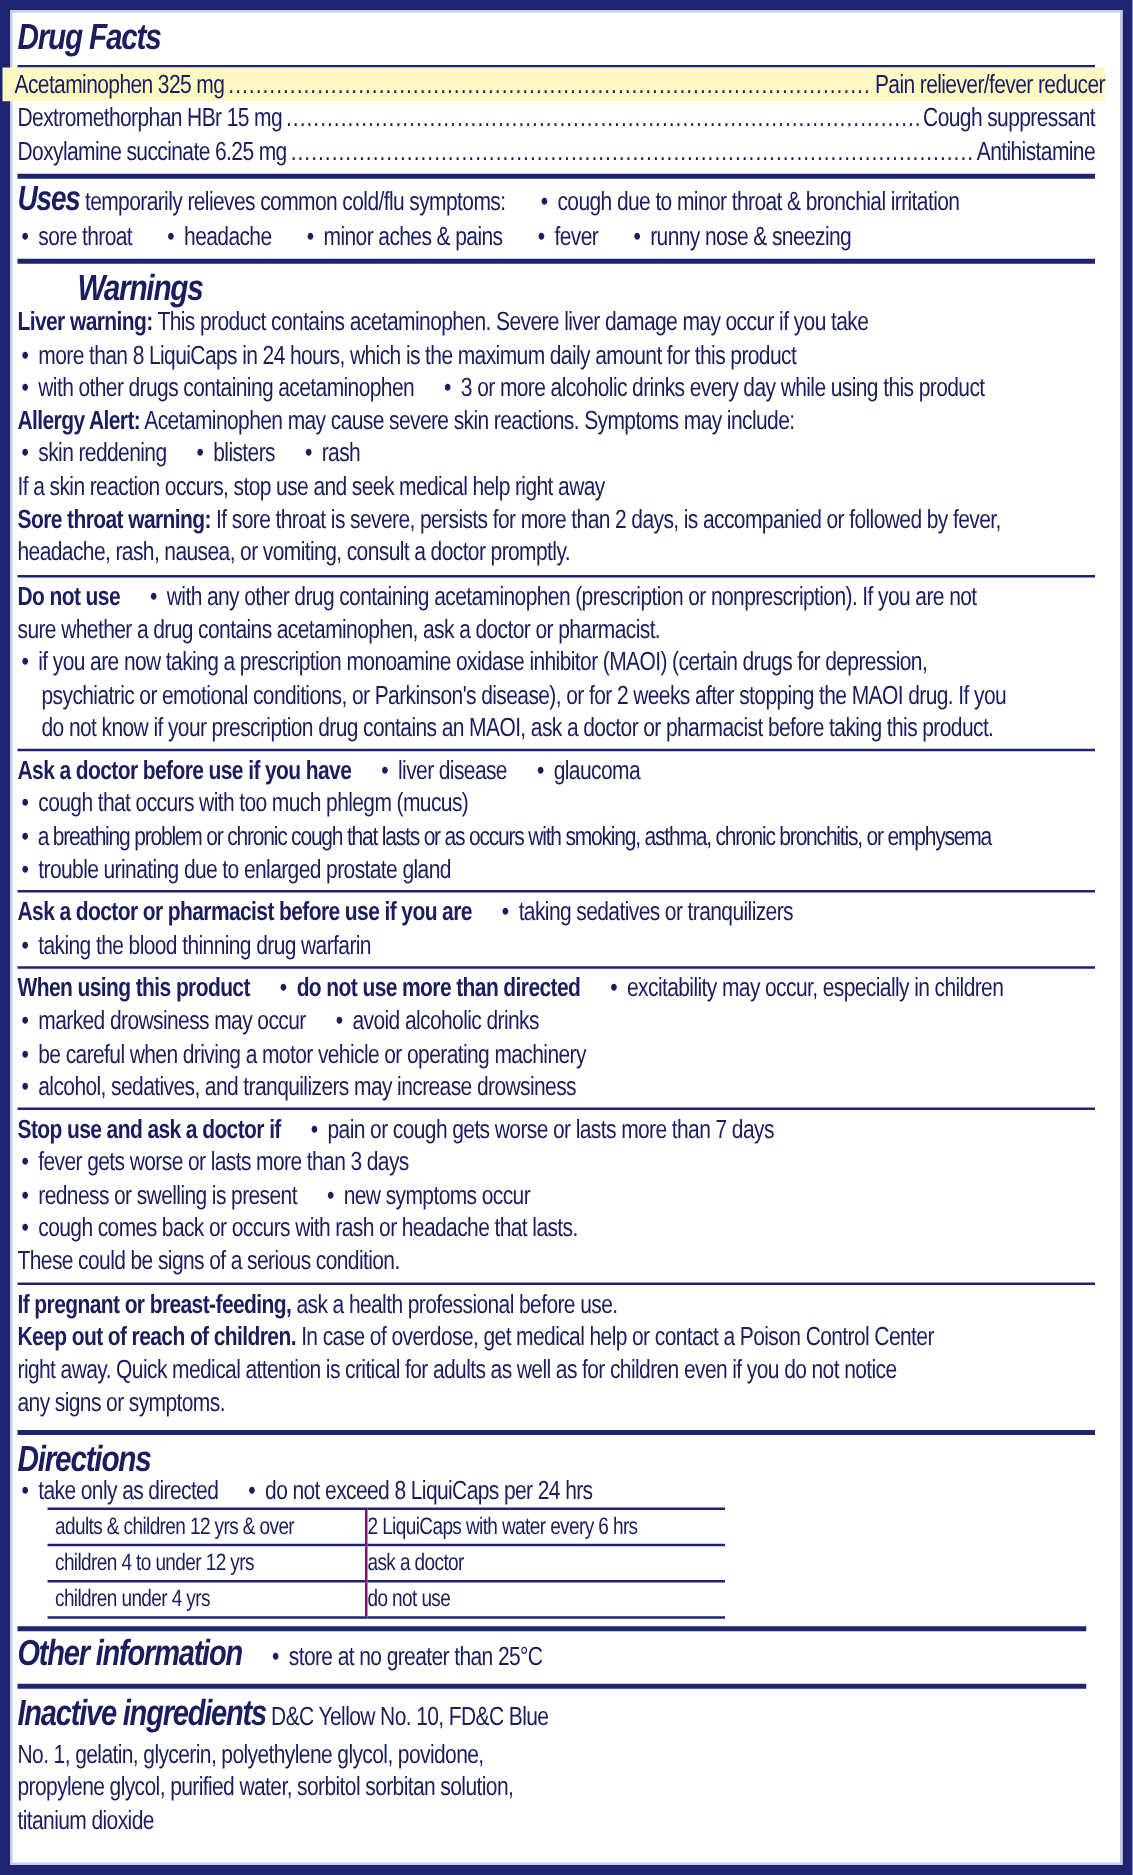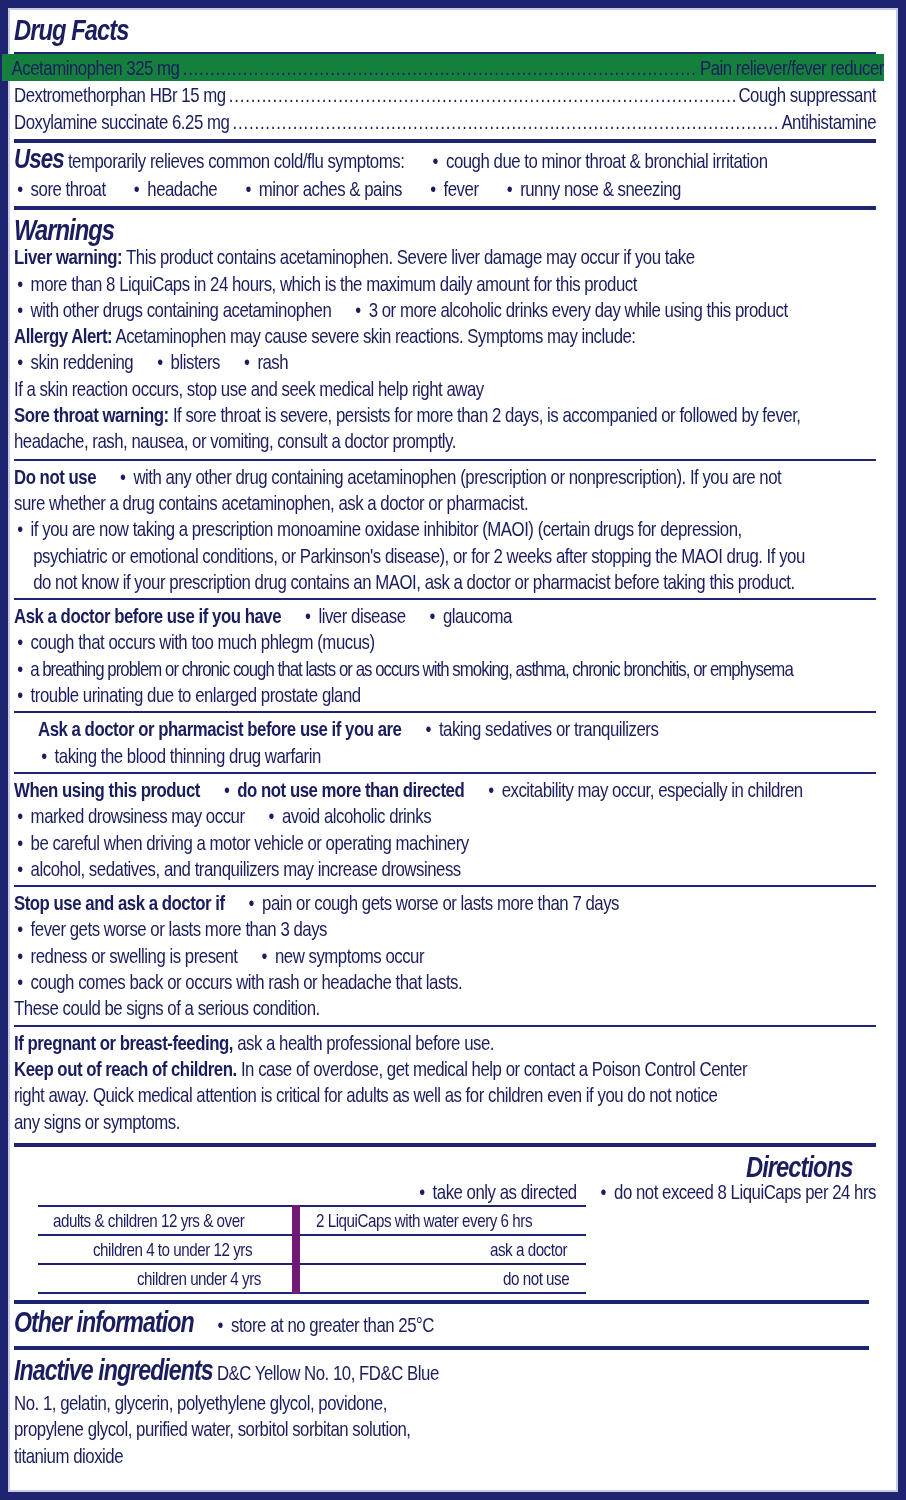--- a/index.html
+++ b/index.html
@@ -21,28 +21,28 @@
   .rule-thin { height: 2px; background: #1f2470; margin: 0; }
   .rule-thick { height: 4px; background: #1f2470; margin: 0; }
   .line { font-size: 21px; line-height: 26.3px; white-space: nowrap; letter-spacing: -0.6px; transform: scaleX(0.80); transform-origin: left center; width: 125%; }
   .line b { font-weight: bold; }
   .bullet { display: inline-block; margin: 0 10px 0 4px; }
   .gap { display: inline-block; width: 26px; }
   .ai-row { position: relative; height: 27px; }
   .ai-row .inner-row { position: absolute; left: 0; top: 0; width: 125%; transform: scaleX(0.80); transform-origin: left center; display: flex; font-size: 21px; line-height: 27px; letter-spacing: -0.6px; white-space: nowrap; }
   .dots { flex: 1; overflow: hidden; margin: 0 4px; }
   .dots::before { content: "........................................................................................................................................................................................................................................................................................................"; letter-spacing: 1px; }
-  .hl { background: #15803d; margin-left: -12px; margin-right: -8px; padding-left: 12px; padding-right: 8px; }
+  .hl { background: #fef9c3; margin-left: -12px; margin-right: -8px; padding-left: 12px; padding-right: 8px; }
   .sec-head { display: flex; justify-content: space-between; align-items: baseline; }
   .dir-table { border-collapse: collapse; margin-left: 24px; font-size: 19px; }
   .dir-table td { border-top: 2px solid #1f2470; padding: 0 0 0 0; height: 27px; line-height: 27px; white-space: nowrap; letter-spacing: -0.6px; }
   .dir-table td .c { display: inline-block; transform: scaleX(0.80); transform-origin: left center; }
   .dir-table tr:last-child td { border-bottom: 2px solid #1f2470; }
   .dir-table td.col1 { width: 248px; padding-left: 6px; }
-  .dir-table td.col2 { width: 286px; border-left: 8px solid #701a75; padding-left: 0; }
+  .dir-table td.col2 { width: 286px; border-left: 2px solid #701a75; padding-left: 0; }
 </style>
 </head>
 <body>
 
 <div class="frame">
   <div class="inner"></div>
 </div>
 
 <div class="content">
 
@@ -85,21 +85,21 @@
       <span class="bullet">•</span><span>sore throat</span><span class="gap"></span>
       <span class="bullet">•</span><span>headache</span><span class="gap"></span>
       <span class="bullet">•</span><span>minor aches &amp; pains</span><span class="gap"></span>
       <span class="bullet">•</span><span>fever</span><span class="gap"></span>
       <span class="bullet">•</span><span>runny nose &amp; sneezing</span>
     </div>
   </div>
   <div class="rule-thick"></div>
 
   <div style="padding-top:2px;">
-    <div style="height:32px;"><span class="h-title">Warnings</span></div>
+    <div style="height:32px;margin-left:48px;"><span class="h-title">Warnings</span></div>
     <div class="line"><b>Liver warning:</b> <span>This product contains acetaminophen. Severe liver damage may occur if you take</span></div>
     <div class="line"><span class="bullet">•</span><span>more than 8 LiquiCaps in 24 hours, which is the maximum daily amount for this product</span></div>
     <div class="line"><span class="bullet">•</span><span>with other drugs containing acetaminophen</span><span class="gap"></span><span class="bullet">•</span><span>3 or more alcoholic drinks every day while using this product</span></div>
     <div class="line"><b>Allergy Alert:</b> <span>Acetaminophen may cause severe skin reactions. Symptoms may include:</span></div>
     <div class="line"><span class="bullet">•</span><span>skin reddening</span><span class="gap"></span><span class="bullet">•</span><span>blisters</span><span class="gap"></span><span class="bullet">•</span><span>rash</span></div>
     <div class="line">If a skin reaction occurs, stop use and seek medical help right away</div>
     <div class="line"><b>Sore throat warning:</b> <span>If sore throat is severe, persists for more than 2 days, is accompanied or followed by fever,</span></div>
     <div class="line" style="margin-bottom:4px;">headache, rash, nausea, or vomiting, consult a doctor promptly.</div>
   </div>
   <div class="rule-thin"></div>
@@ -114,21 +114,21 @@
   <div class="rule-thin"></div>
 
   <div style="padding-top:3px; padding-bottom:3px;">
     <div class="line"><b>Ask a doctor before use if you have</b><span class="gap"></span><span class="bullet">•</span><span>liver disease</span><span class="gap"></span><span class="bullet">•</span><span>glaucoma</span></div>
     <div class="line"><span class="bullet">•</span><span>cough that occurs with too much phlegm (mucus)</span></div>
     <div class="line" style="letter-spacing:-1.2px;"><span class="bullet">•</span><span>a breathing problem or chronic cough that lasts or as occurs with smoking, asthma, chronic bronchitis, or emphysema</span></div>
     <div class="line"><span class="bullet">•</span><span>trouble urinating due to enlarged prostate gland</span></div>
   </div>
   <div class="rule-thin"></div>
 
-  <div style="padding-top:3px; padding-bottom:3px;margin-left:24px;">
+  <div style="padding-top:3px; padding-bottom:3px;">
     <div class="line"><b>Ask a doctor or pharmacist before use if you are</b><span class="gap"></span><span class="bullet">•</span><span>taking sedatives or tranquilizers</span></div>
     <div class="line"><span class="bullet">•</span><span>taking the blood thinning drug warfarin</span></div>
   </div>
   <div class="rule-thin"></div>
 
   <div style="padding-top:3px; padding-bottom:3px;">
     <div class="line"><b>When using this product</b><span class="gap"></span><span class="bullet">•</span><b>do not use more than directed</b><span class="gap"></span><span class="bullet">•</span><span>excitability may occur, especially in children</span></div>
     <div class="line"><span class="bullet">•</span><span>marked drowsiness may occur</span><span class="gap"></span><span class="bullet">•</span><span>avoid alcoholic drinks</span></div>
     <div class="line"><span class="bullet">•</span><span>be careful when driving a motor vehicle or operating machinery</span></div>
     <div class="line"><span class="bullet">•</span><span>alcohol, sedatives, and tranquilizers may increase drowsiness</span></div>
@@ -145,21 +145,21 @@
   <div class="rule-thin"></div>
 
   <div style="padding-top:3px; padding-bottom:8px;">
     <div class="line"><b>If pregnant or breast-feeding,</b> <span>ask a health professional before use.</span></div>
     <div class="line"><b>Keep out of reach of children.</b> <span>In case of overdose, get medical help or contact a Poison Control Center</span></div>
     <div class="line">right away. Quick medical attention is critical for adults as well as for children even if you do not notice</div>
     <div class="line">any signs or symptoms.</div>
   </div>
   <div class="rule-thick"></div>
 
-  <div style="padding-top:2px; padding-bottom:6px;text-align:right;">
+  <div style="padding-top:2px; padding-bottom:6px;">
     <div style="height:30px;"><span class="h-title">Directions</span></div>
     <div class="line"><span class="bullet">•</span><span>take only as directed</span><span class="gap"></span><span class="bullet">•</span><span>do not exceed 8 LiquiCaps per 24 hrs</span></div>
     <table class="dir-table">
       <tbody>
           <tr>
         <td class="col1"><span class="c">adults &amp; children 12 yrs &amp; over</span></td>
         <td class="col2"><span class="c">2 LiquiCaps with water every 6 hrs</span></td>
       </tr>
       <tr>
         <td class="col1"><span class="c">children 4 to under 12 yrs</span></td>

